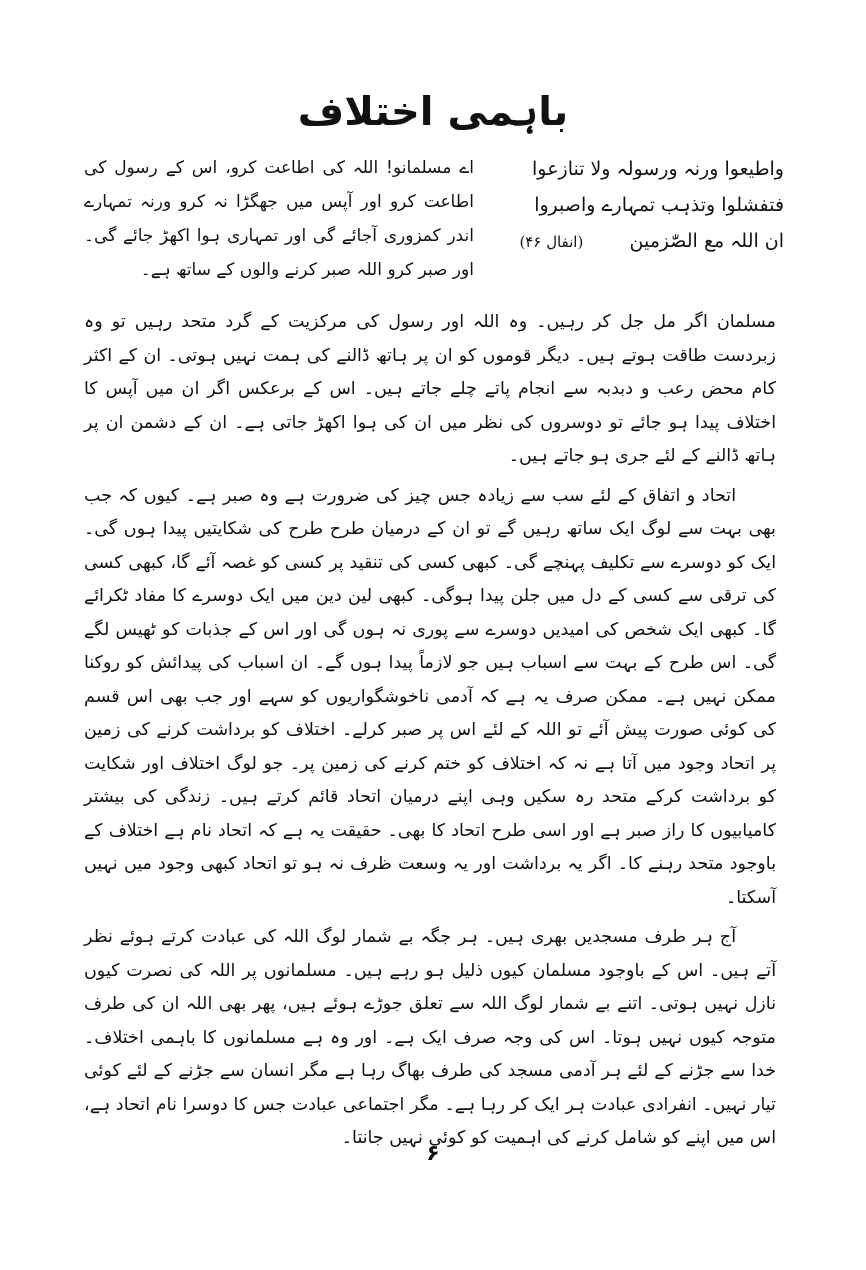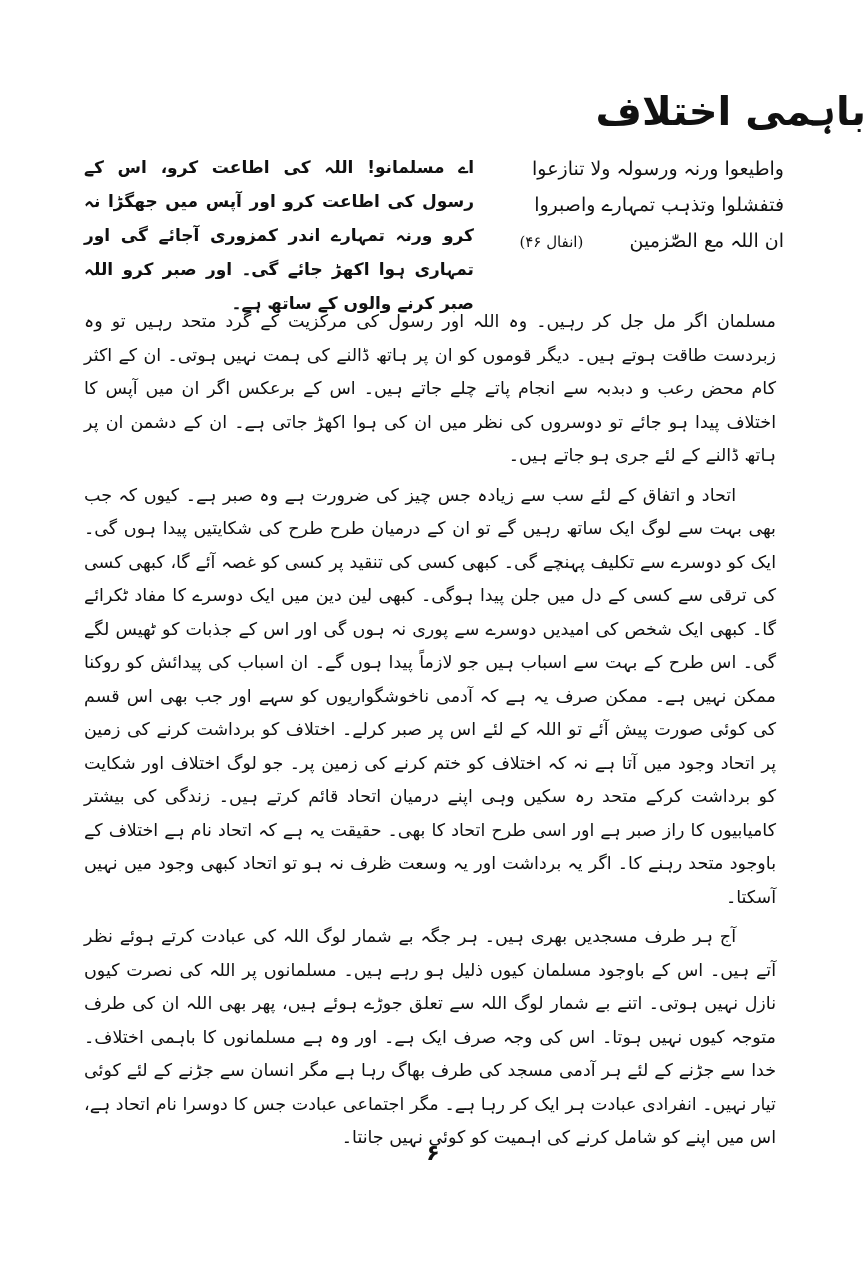--- a/index.html
+++ b/index.html
@@ -1,26 +1,26 @@
 <!DOCTYPE html>
 <html><head>
 <meta charset="utf-8">
 <style>
   html, body { margin: 0; padding: 0; background: #ffffff; }
   body { width: 866px; height: 1270px; position: relative; overflow: hidden;
          font-family: "DejaVu Sans", sans-serif; color: #111; }
   .page { position: absolute; left: 0; top: 0; width: 866px; height: 1270px; background: #fff; }
-  .title { position: absolute; top: 88px; left: 0; width: 866px; 
+  .title { position: absolute; top: 88px; left: 0; width: 866px; text-align: center;
            font-size: 40px; font-weight: bold; direction: rtl; letter-spacing: 1px; }
   .verse-block { position: absolute; top: 150px; left: 84px; width: 700px; height: 160px; }
   .arabic { position: absolute; right: 0; top: 0; width: 320px; direction: rtl;
             font-family: "DejaVu Serif", serif; font-size: 19px; line-height: 36px; }
   .arabic .ref { display: inline-block; margin-right: 40px; font-size: 15px; margin-left: 48px; }
   .translation { position: absolute; left: 0; top: 0; width: 390px; direction: rtl;
-                 font-size: 17px; line-height: 34px; text-align: justify; font-weight: bold; }
+                 font-size: 17px; line-height: 34px; text-align: justify; }
   .body-text { position: absolute; top: 305px; left: 84px; width: 700px; direction: rtl;
                font-size: 17.5px; line-height: 33.5px; text-align: justify; text-align-last: right; }
   .body-text p { margin: 0 8px 6px 0; }
   .body-text p.indent { text-indent: 40px; }
   .page-number { position: absolute; top: 1140px; left: 0; width: 866px; text-align: center;
                  font-size: 22px; font-weight: bold; direction: rtl; }
 </style>
 </head>
 <body>
 

